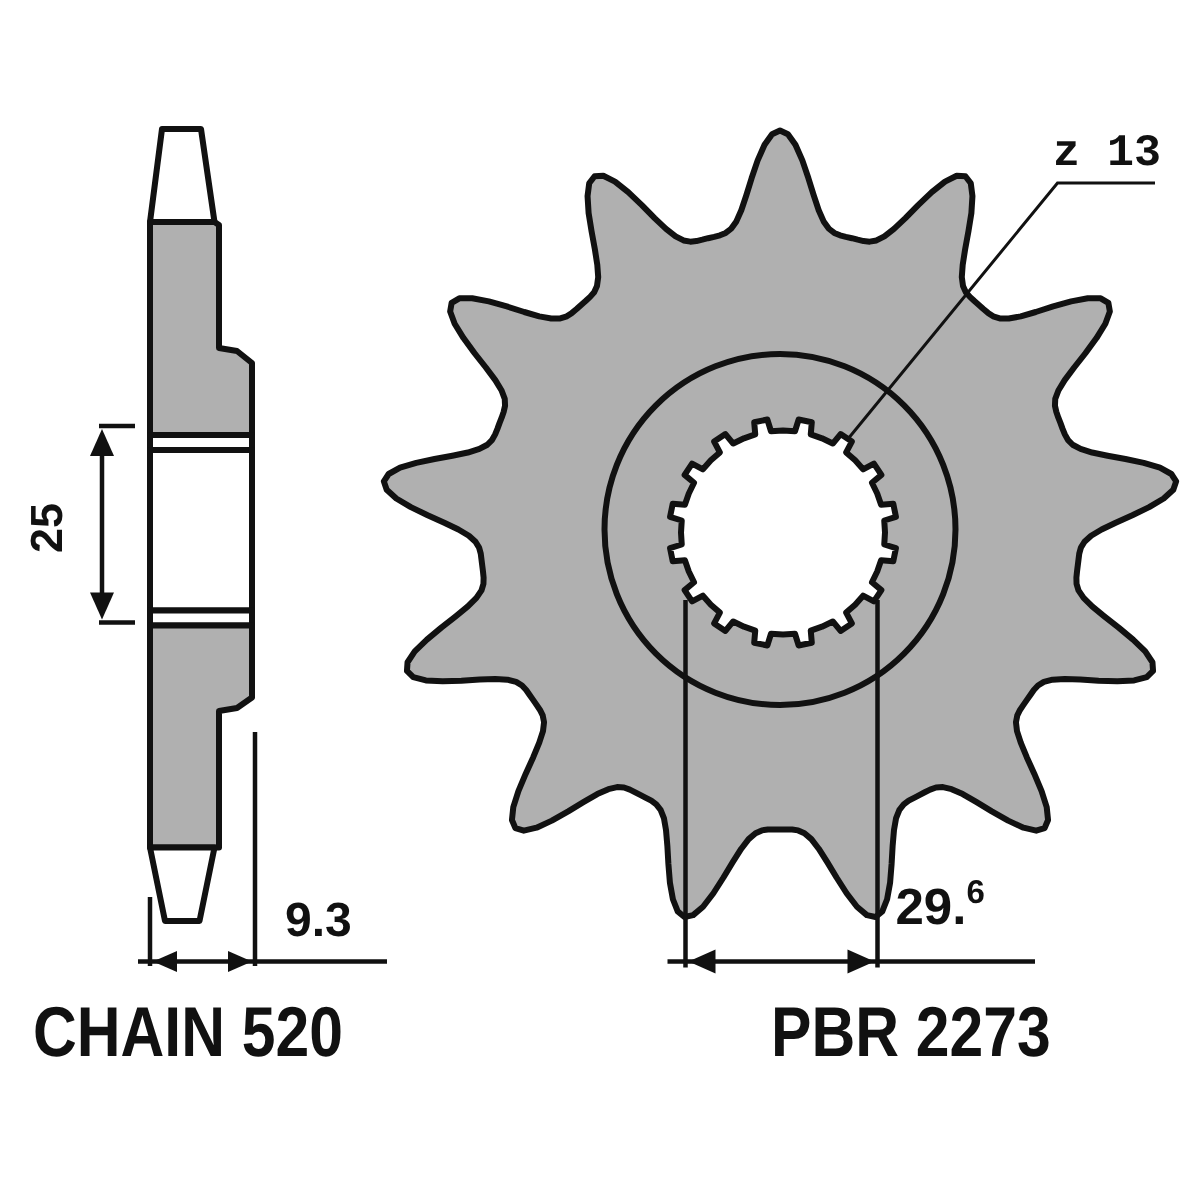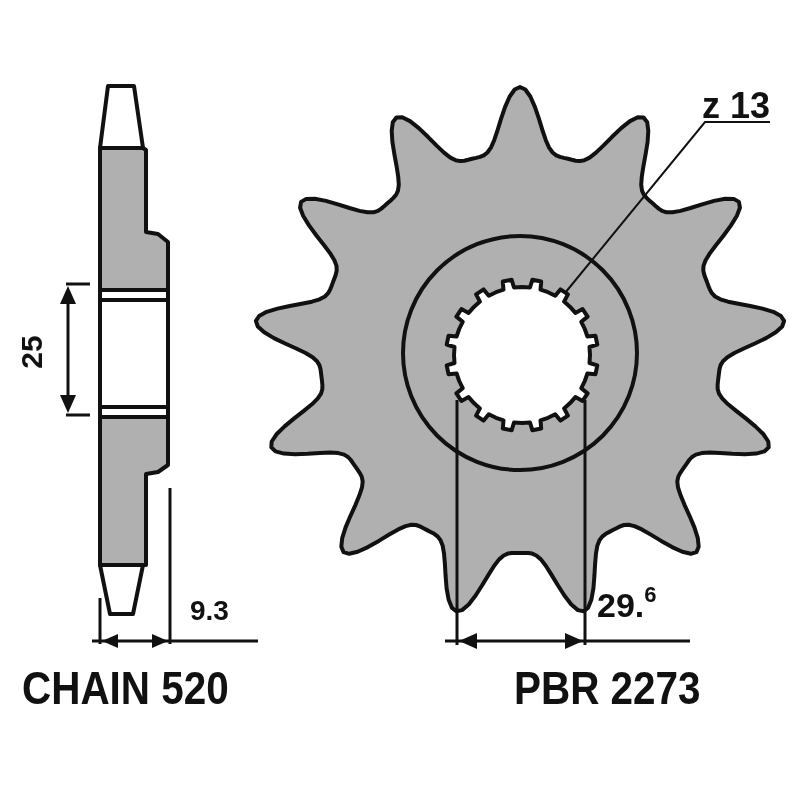--- a/index.html
+++ b/index.html
@@ -5,24 +5,24 @@
   html, body { margin:0; padding:0; background:#ffffff; }
   body { width:800px; height:800px; position:relative; overflow:hidden; }
   #stage { position:absolute; left:0; top:0; width:800px; height:800px; }
   .label {
     position:absolute; font-family:"Liberation Sans", sans-serif; font-weight:bold;
     color:#111; white-space:nowrap; line-height:1;
   }
   #chain-label { left:22px; top:664px; font-size:47px; transform:scaleX(0.86); transform-origin:left top; }
   #part-label { left:514px; top:664px; font-size:47px; transform:scaleX(0.86); transform-origin:left top; }
   #dim-25 { left:10px; top:337px; font-size:30px; transform:rotate(-90deg); transform-origin:center; width:44px; text-align:center; }
-  #dim-93 { left:190px; top:597px; font-size:28px; }
+  #dim-93 { left:190px; top:597px; font-size:32px; }
   #dim-216 { left:597px; top:588px; font-size:34px; }
   #dim-216 sup { font-size:22px; vertical-align:top; position:relative; top:-4px; }
-  #tooth-count { left:702px; top:88px; font-size:36px; }
+  #tooth-count { left:702px; top:88px; font-size:30px;font-family:Liberation Mono, monospace; }
 </style>
 </head>
 <body>
 
 <svg id="stage" viewBox="0 0 800 800" xmlns="http://www.w3.org/2000/svg">
 
   <g stroke="#111" stroke-width="4" stroke-linejoin="round">
 
     <path d="M108,86 L134,86 L143,148 L100,148 Z" fill="#fff"></path>
 

